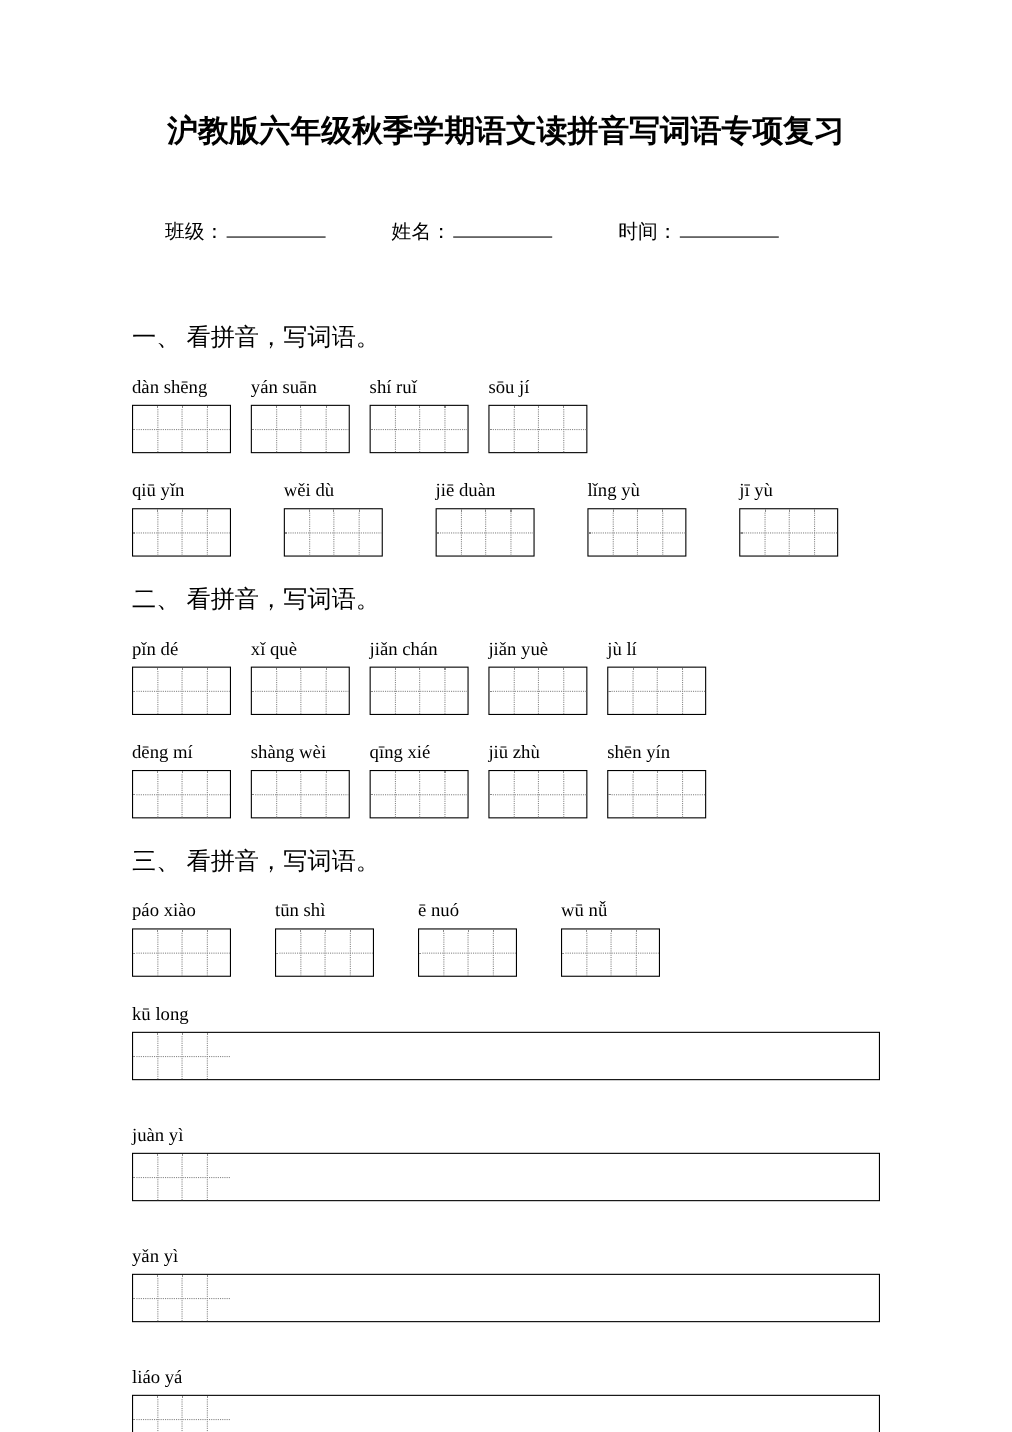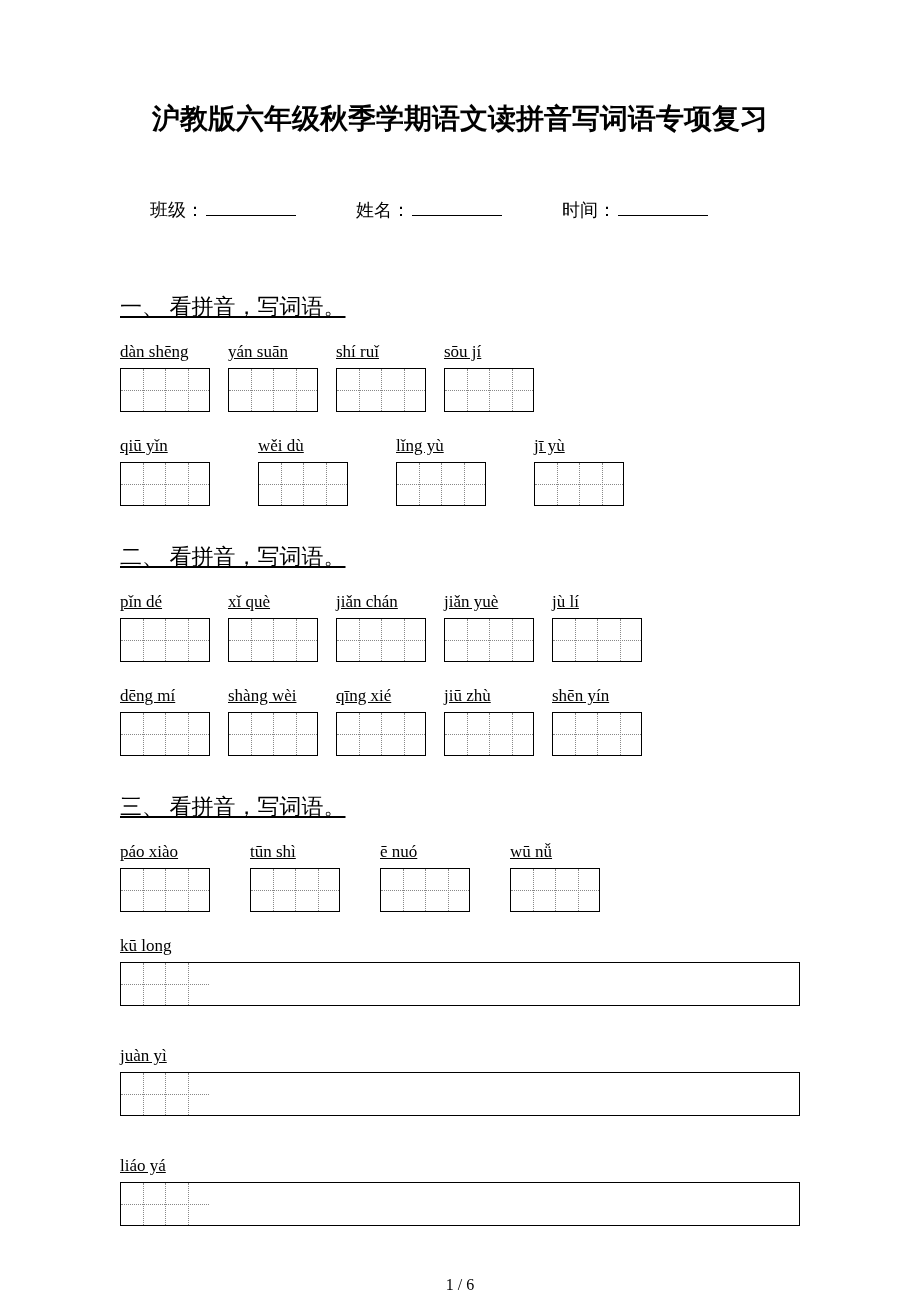--- a/index.html
+++ b/index.html
@@ -70,22 +70,21 @@
     border-top: 1px dotted #888;
   }
   .cell::after {
     content: "";
     position: absolute;
     top: 0; bottom: 0;
     left: 50%;
     border-left: 1px dotted #888;
   }
   .section-block {
-    margin-bottom: 36px;
-    text-decoration: underline;
+    margin-bottom: 24px;
   }
   .page-num {
     text-align: center;
     font-size: 16px;
     margin-top: 50px;
   }
   
   .row-container {
     display: flex;
     gap: 18px;
@@ -166,20 +165,27 @@
             </div>
           </div>
           <div class="item">
             <div class="pinyin">wěi dù</div>
             <div class="tian-box">
               <div class="cell"></div>
               <div class="cell"></div>
             </div>
           </div>
           <div class="item">
+            <div class="pinyin">jiē duàn</div>
+            <div class="tian-box">
+              <div class="cell"></div>
+              <div class="cell"></div>
+            </div>
+          </div>
+          <div class="item">
             <div class="pinyin">lǐng yù</div>
             <div class="tian-box">
               <div class="cell"></div>
               <div class="cell"></div>
             </div>
           </div>
           <div class="item">
             <div class="pinyin">jī yù</div>
             <div class="tian-box">
               <div class="cell"></div>
@@ -306,20 +312,27 @@
             </div>
           </div>
           <div class="item">
             <div class="pinyin">juàn yì</div>
             <div class="tian-box">
               <div class="cell"></div>
               <div class="cell"></div>
             </div>
           </div>
           <div class="item">
+            <div class="pinyin">yǎn yì</div>
+            <div class="tian-box">
+              <div class="cell"></div>
+              <div class="cell"></div>
+            </div>
+          </div>
+          <div class="item">
             <div class="pinyin">liáo yá</div>
             <div class="tian-box">
               <div class="cell"></div>
               <div class="cell"></div>
             </div>
           </div>
         </div>
       </div>
     </div>
 

